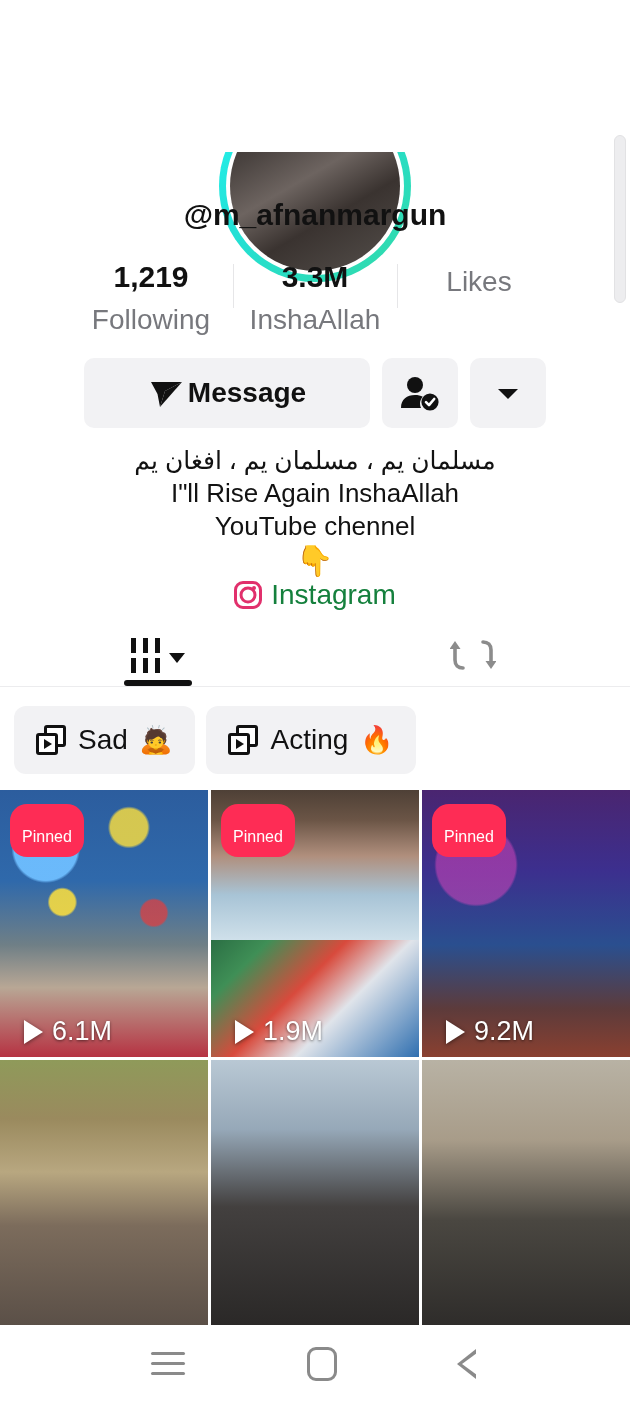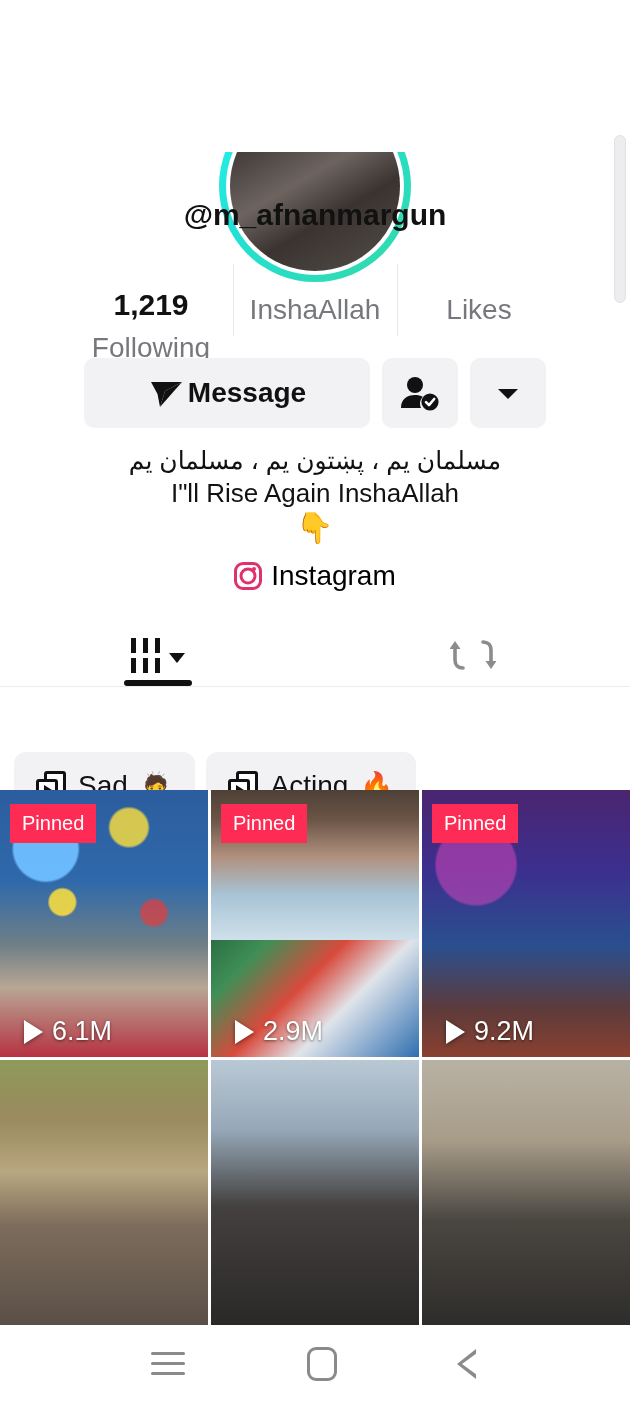--- a/index.html
+++ b/index.html
@@ -57,21 +57,21 @@
   .handle {
     position:absolute; top:198px; left:0; width:630px; text-align:center;
     font-size:30px; font-weight:bold; color:#111;
   }
 
   
   .stats {
     position:absolute; top:258px; left:0; width:630px;
     display:flex; align-items:stretch; justify-content:center;
   }
-  .stat { width:163px; text-align:center; position:relative;margin-top:28px; }
+  .stat { width:163px; text-align:center; position:relative; }
   .stat-num { font-size:30px; font-weight:bold; color:#111; line-height:38px; }
   .stat-lbl { font-size:28px; color:#77787d; line-height:36px; margin-top:6px; }
   .stat-div { width:1px; background:#e6e6e8; margin:6px 0 30px; align-self:stretch; }
 
   
   .actions {
     position:absolute; top:358px; left:0; width:630px;
     display:flex; justify-content:center; gap:12px;
   }
   .btn-msg {
@@ -83,22 +83,22 @@
     width:76px; height:70px; background:#f2f2f4; border-radius:10px;
     display:flex; align-items:center; justify-content:center;
   }
 
   
   .bio { position:absolute; top:444px; left:0; width:630px; text-align:center; }
   .bio-line { font-size:26px; color:#121212; line-height:33px; }
   .bio-rtl { direction:rtl; font-size:25px; }
   .bio-emoji { font-size:30px; line-height:36px; }
   .bio-link {
-    margin-top:14px; display:flex; align-items:center; justify-content:center; gap:9px;
-    font-size:28px; color:#000000; font-weight:500;text-align:right;
+    display:flex; align-items:center; justify-content:center; gap:9px;
+    font-size:28px; color:#15803d; font-weight:500;text-align:right;
   }
   .ig-glyph {
     width:28px; height:28px; border:3px solid #e1306c; border-radius:9px;
     position:relative; flex:0 0 28px;
   }
   .ig-glyph::before {
     content:""; position:absolute; left:50%; top:50%; transform:translate(-50%,-50%);
     width:11px; height:11px; border:3px solid #e1306c; border-radius:50%;
   }
   .ig-glyph::after {
@@ -118,21 +118,21 @@
   .gridbars > div { display:flex; gap:7px; }
   .gridbars i { display:block; width:5px; height:15px; background:#111; }
   .caret-sm {
     width:0; height:0; border-left:8px solid transparent; border-right:8px solid transparent;
     border-top:10px solid #111; margin-left:4px; margin-top:5px;
   }
   .tabs-sep { position:absolute; top:686px; left:0; width:630px; height:1px; background:#ececee; }
 
   
   .chips {
-    position:absolute; top:748px; left:0; width:630px; height:76px;
+    position:absolute; top:702px; left:0; width:630px; height:76px;
     display:flex; align-items:center; gap:11px; padding-left:14px;
     overflow:hidden;
   }
   .chip {
     height:68px; background:#f2f2f4; border-radius:12px;
     display:flex; align-items:center; gap:12px; padding:0 22px;
     font-size:28px; color:#111; font-weight:500; white-space:nowrap; flex:0 0 auto;
   }
   .chip-emoji { font-size:27px; }
   .pl-glyph { position:relative; width:30px; height:30px; flex:0 0 30px; }
@@ -154,22 +154,22 @@
   
   .grid {
     position:absolute; top:790px; left:0; width:630px; height:535px;
     display:grid; grid-template-columns:repeat(3,1fr); grid-auto-rows:267px;
     gap:3px; overflow:hidden; background:#fff;
   }
   .cell { position:relative; overflow:hidden; background:#cfcfcf; }
   .cell .art { position:absolute; inset:0; }
   .pin {
     position:absolute; left:10px; top:14px;
-    background:#fe2c55; color:#fff; font-size:20px; font-weight:500;
-    padding:4px 12px 5px; line-height:30px;
+    background:#fe2c55; color:#fff; font-size:16px; font-weight:500;
+    padding:18px 12px 5px; line-height:30px;border-radius:17px;
   }
   .views {
     position:absolute; left:12px; bottom:10px;
     display:flex; align-items:center; gap:9px;
     color:#fff; font-size:27px; font-weight:500;
     text-shadow:0 1px 3px rgba(0,0,0,.55);
     padding-left:12px;
   }
   .play-tri {
     width:0; height:0; border-left:19px solid #fff;
@@ -269,20 +269,21 @@
 
   <div class="handle">@m_afnanmargun</div>
 
   <div class="stats">
     <div class="stat">
       <div class="stat-num">1,219</div>
       <div class="stat-lbl">Following</div>
     </div>
     <div class="stat-div"></div>
     <div class="stat">
+      <div class="stat-num">3.3M</div>
       <div class="stat-lbl">InshaAllah</div>
     </div>
     <div class="stat-div"></div>
     <div class="stat">
       <div class="stat-lbl">Likes</div>
     </div>
   </div>
 
   <div class="actions">
     <div class="btn-msg">
@@ -301,22 +302,23 @@
       </svg>
     </div>
     <div class="btn-sq">
       <svg width="28" height="20" viewBox="0 0 28 20" aria-hidden="true">
         <path d="M4 6 L14 16 L24 6 Z" fill="#111"></path>
       </svg>
     </div>
   </div>
 
   <div class="bio">
-    <div class="bio-line bio-rtl">مسلمان يم ، پښتون يم ، مسلمان يم</div>
+    <div class="bio-line bio-rtl">مسلمان يم ، مسلمان يم ، افغان يم</div>
     <div class="bio-line">I"ll Rise Again InshaAllah</div>
+    <div class="bio-line">YouTube chennel</div>
     <div class="bio-emoji">👇</div>
     <div class="bio-link">
       <span class="ig-glyph"></span>
       <span>Instagram</span>
     </div>
   </div>
 
   <div class="tabs">
     <div class="tab">
       <span class="grid-glyph">
@@ -378,21 +380,21 @@
     </div>
 
     <div class="cell">
       <div class="art">
         <div class="art-b-top"></div>
           <div class="art-b-bot"></div>
       </div>
       <div class="pin">Pinned</div>
       <div class="views">
         <span class="play-tri"></span>
-        <span>2.9M</span>
+        <span>1.9M</span>
       </div>
     </div>
 
     <div class="cell">
       <div class="art art-c"></div>
       <div class="pin">Pinned</div>
       <div class="views">
         <span class="play-tri"></span>
         <span>9.2M</span>
       </div>

